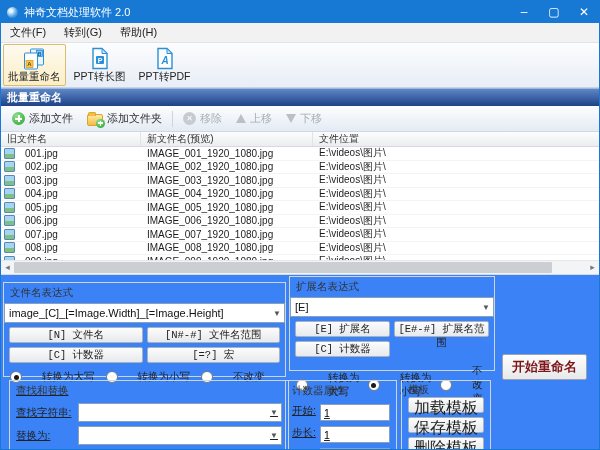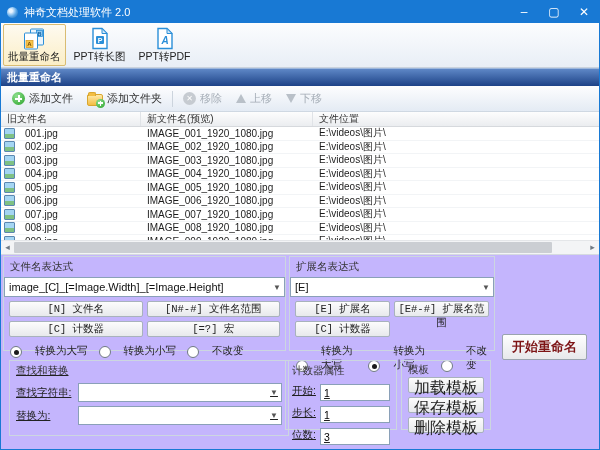--- a/index.html
+++ b/index.html
@@ -1,16 +1,16 @@
 <!DOCTYPE html>
 <html><head>
 <meta charset="utf-8">
 <style>
   html,body{margin:0;padding:0;background:#d8dde3;}
-  .window{position:relative;width:598px;height:448px;border:1px solid #1879d4;background:#c4b5fd;
+  .window{position:relative;width:598px;height:448px;border:1px solid #1879d4;background:#3b82f6;
           font-family:"Liberation Sans",sans-serif;overflow:hidden;-webkit-font-smoothing:antialiased;}
   
   .titlebar{height:22px;background:#1879d4;display:flex;align-items:center;color:#fff;font-size:11px;padding-left:6px;}
   .app-icon{width:11px;height:11px;border-radius:50%;flex:0 0 11px;
             background:radial-gradient(circle at 35% 35%,#eaf5ff 15%,#58a6e8 55%,#0f5da9 100%);margin-right:6px;}
   .win-controls{margin-left:auto;display:flex;height:100%;}
   .wc{width:30px;display:flex;align-items:center;justify-content:center;font-size:12px;color:#fff;}
   
   .menubar{height:19px;background:#f2f2f2;border-bottom:1px solid #e3e3e3;display:flex;align-items:center;font-size:11px;color:#222;}
   .menu-item{padding:0 9px;height:100%;display:flex;align-items:center;}
@@ -67,21 +67,21 @@
   .group{position:absolute;border:1px solid #ccd6e0;box-sizing:border-box;background:transparent;}
   .glabel{padding:3px 6px 1px;color:#333;}
   .combo{margin:2px 0 0;height:18px;border:1px solid #8aa0b8;background:#fff;display:flex;align-items:center;}
   .combo-text{flex:1;padding-left:4px;font-size:11px;color:#111;white-space:nowrap;overflow:hidden;}
   .combo-arrow{width:14px;text-align:center;color:#555;font-size:8px;}
   .btnrow{display:flex;gap:4px;margin:4px 5px 0;font-family:Liberation Mono, monospace;}
   .xbtn{flex:1;height:16px;font-family:inherit;font-size:10.5px;color:#222;background:linear-gradient(#fcfcfc,#e7e9ec);
         border:1px solid #a8b2bc;border-radius:2px;padding:0;line-height:14px;}
   .xbtn.half{flex:0 0 calc(50% - 2px);}
   .radiorow{display:flex;gap:11px;margin:7px 6px 0;align-items:center;}
-  .radio{display:flex;align-items:flex-end;gap:13px;}
+  .radio{display:flex;align-items:center;gap:20px;}
   .rdot{width:10px;height:10px;border:1px solid #707a84;border-radius:50%;background:#fff;position:relative;flex:0 0 10px;}
   .radio.on .rdot::after{content:"";position:absolute;left:2.5px;top:2.5px;width:5px;height:5px;border-radius:50%;background:#1b1b1b;}
   .start-btn{position:absolute;left:501px;top:79px;width:85px;height:26px;font-family:inherit;
              background:linear-gradient(#fefefe,#e7e8eb);border:1px solid #9aa4ae;border-radius:2px;
              color:#7d1416;font-weight:bold;font-size:13px;}
   .frow{display:flex;align-items:center;margin:4px 6px 0;}
   .flabel{width:62px;}
   .fcombo{flex:1;height:17px;border:1px solid #8aa0b8;background:#fff;display:flex;align-items:center;}
   .crow{display:flex;align-items:flex-start;margin:5px 6px 0;text-decoration:underline;}
   .clabel{width:34px;}
@@ -97,20 +97,25 @@
   <div class="titlebar">
     <span class="app-icon"></span>
     <span>神奇文档处理软件 2.0</span>
     <div class="win-controls">
       <span class="wc">–</span>
       <span class="wc">▢</span>
       <span class="wc">✕</span>
     </div>
   </div>
 
+  <div class="menubar">
+    <span class="menu-item">文件(F)</span>
+    <span class="menu-item">转到(G)</span>
+    <span class="menu-item">帮助(H)</span>
+  </div>
 
   <div class="toolbar">
     <div class="tool active">
       <span class="ticon">
         <svg width="26" height="22" viewBox="0 0 26 22">
           <rect x="9.5" y="1" width="13" height="16" rx="1" fill="#eaf4fc" stroke="#2b8fd8"></rect>
           <rect x="15.5" y="2.5" width="6" height="6" fill="#8fc7ee" stroke="#2b8fd8" stroke-width="0.8"></rect>
           <text x="18.5" y="7.6" font-size="5.5" fill="#0f5fa0" text-anchor="middle" font-weight="bold">B</text>
           <rect x="3.5" y="5" width="13" height="16" rx="1" fill="#ffffff" stroke="#2b8fd8"></rect>
           <rect x="5" y="12.5" width="7" height="7" fill="#f7c64a" stroke="#d89b2a" stroke-width="0.8"></rect>
@@ -254,21 +259,21 @@
     <div class="hscroll">
       <span class="sarrow">◂</span>
       <div class="sthumb"></div>
       <div class="sgap"></div>
       <span class="sarrow">▸</span>
     </div>
   </div>
 
   <div class="panels">
 
-    <div class="group" style="left:2px;top:1px;width:283px;height:95px;">
+    <div class="group" style="left:2px;top:7px;width:283px;height:95px;">
       <div class="glabel">文件名表达式</div>
       <div class="combo">
         <span class="combo-text">image_[C]_[=Image.Width]_[=Image.Height]</span>
         <span class="combo-arrow">▼</span>
       </div>
       <div class="btnrow">
         <button class="xbtn">[N] 文件名</button>
         <button class="xbtn">[N#-#] 文件名范围</button>
       </div>
       <div class="btnrow">

